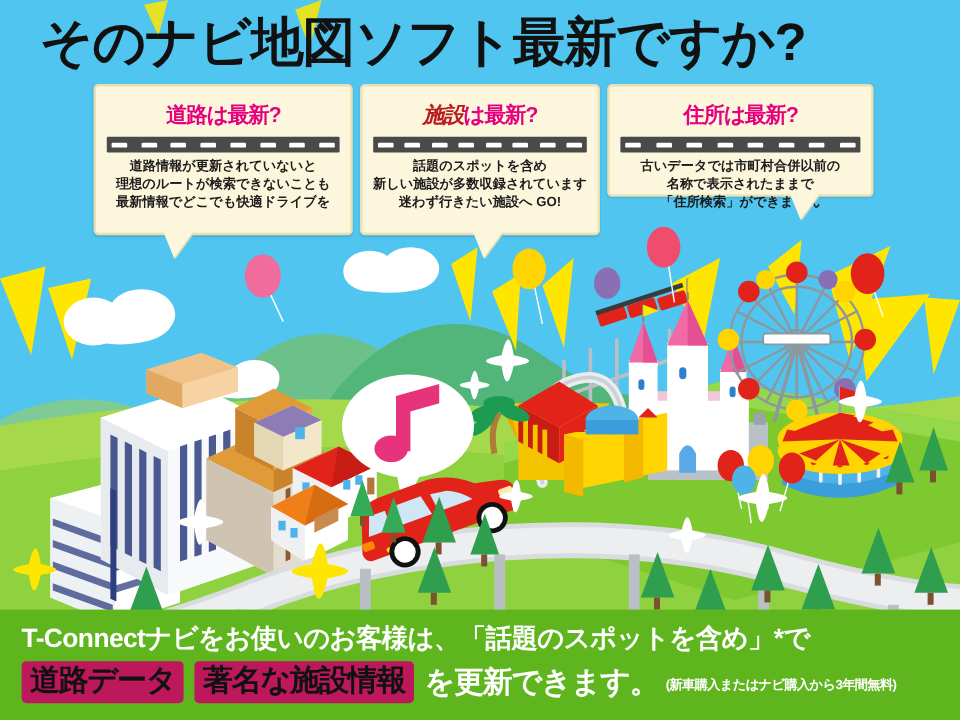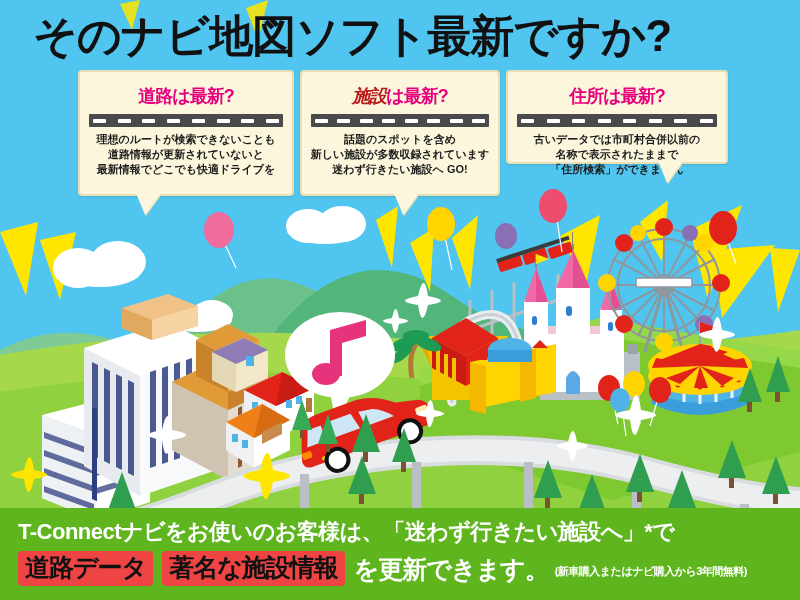--- a/index.html
+++ b/index.html
@@ -61,21 +61,21 @@
   .banner{
     position:absolute;left:0;bottom:0;width:800px;height:92px;
     background:#5fb51e;z-index:30;box-sizing:border-box;padding:10px 14px 0 18px;
   }
   .banner-l1{
     color:#ffffff;font-size:22px;font-weight:bold;line-height:28px;
     white-space:nowrap;letter-spacing:-.5px;
   }
   .banner-l2{display:flex;align-items:flex-end;margin-top:5px;white-space:nowrap;}
   .chip{
-    background:#ef4444;color:#111;font-size:25px;font-weight:bold;
+    background:#be185d;color:#111;font-size:25px;font-weight:bold;
     line-height:31px;padding:1px 7px 3px 7px;border-radius:4px;margin-right:9px;
     letter-spacing:-1px;
   }
   .banner-tail{
     color:#ffffff;font-size:25px;font-weight:bold;line-height:34px;
     letter-spacing:-1px;
   }
   .banner-note{
     color:#ffffff;font-size:11px;font-weight:bold;line-height:30px;
     margin-left:6px;letter-spacing:-.5px;
@@ -530,22 +530,22 @@
       <div class="road">
         <i></i>
           <i></i>
           <i></i>
           <i></i>
           <i></i>
           <i></i>
           <i></i>
           <i></i>
       </div>
+      <div class="card-body">道路情報が更新されていないと</div>
       <div class="card-body">理想のルートが検索できないことも</div>
-      <div class="card-body">道路情報が更新されていないと</div>
       <div class="card-body">最新情報でどこでも快適ドライブを</div>
       <div class="tail"></div>
     </div>
 
     <div class="card card2">
       <div class="card-title">
         <span class="green">施設</span><span>は最新?</span>
       </div>
       <div class="road">
         <i></i>
@@ -579,21 +579,21 @@
       </div>
       <div class="card-body">古いデータでは市町村合併以前の</div>
       <div class="card-body">名称で表示されたままで</div>
       <div class="card-body">「住所検索」ができません</div>
       <div class="tail"></div>
     </div>
 
   </div>
 
   <div class="banner">
-    <div class="banner-l1">T-Connectナビをお使いのお客様は、「迷わず行きたい施設へ」*で</div>
+    <div class="banner-l1">T-Connectナビをお使いのお客様は、「話題のスポットを含め」*で</div>
     <div class="banner-l2">
       <span class="chip">道路データ</span>
       <span class="chip">著名な施設情報</span>
       <span class="banner-tail">を更新できます。</span>
       <span class="banner-note">(新車購入またはナビ購入から3年間無料)</span>
     </div>
   </div>
 
 </div>
 

